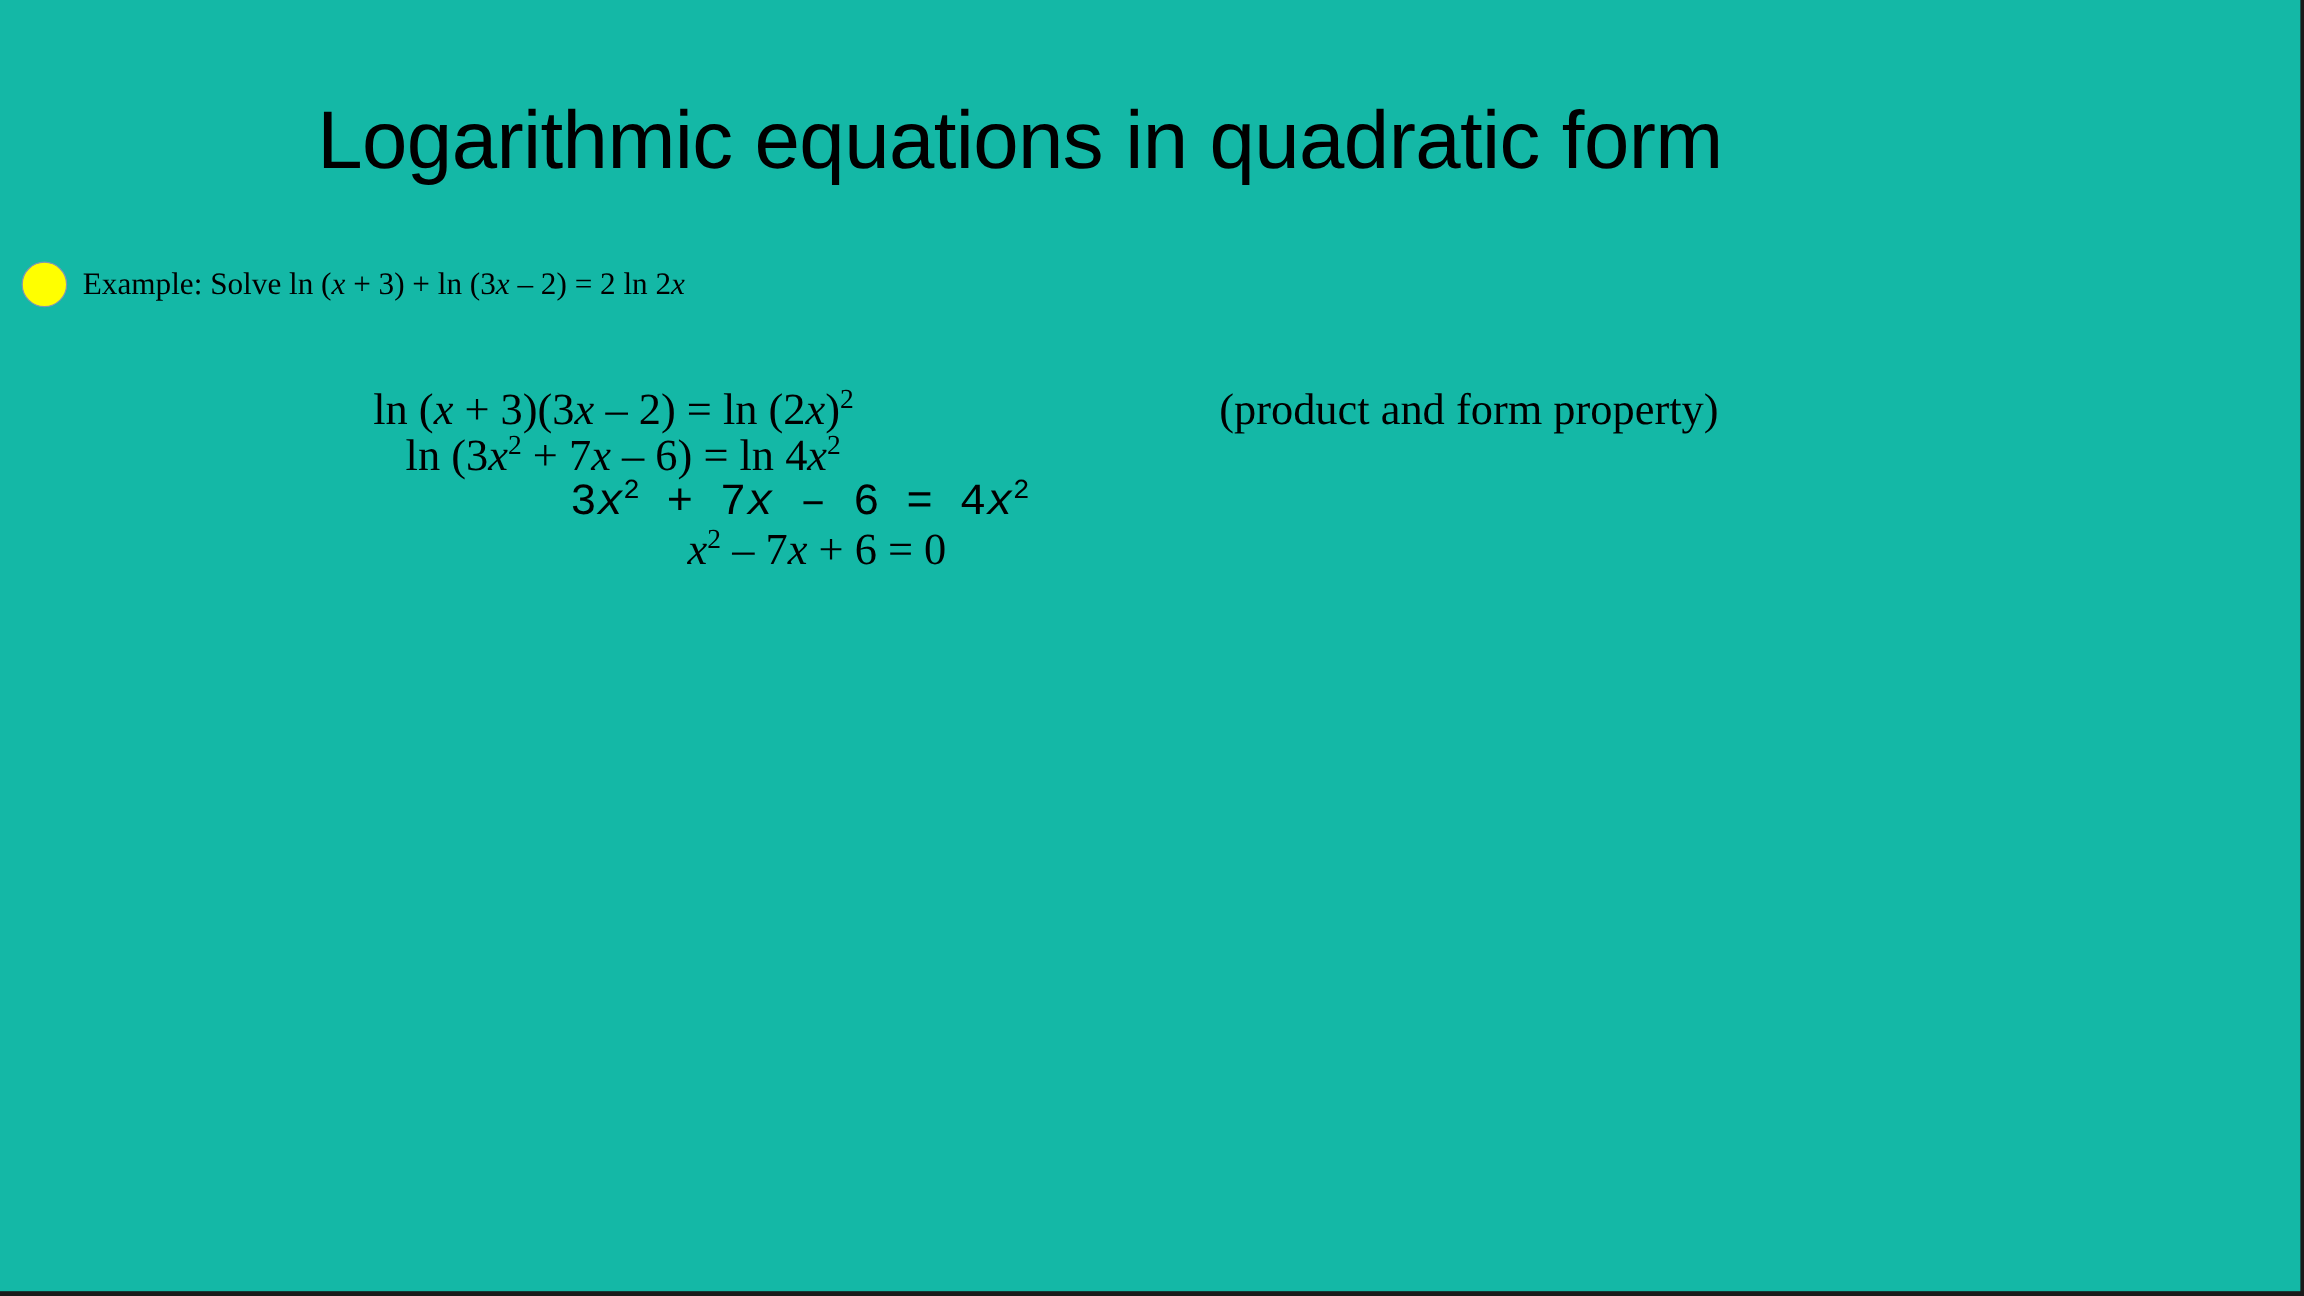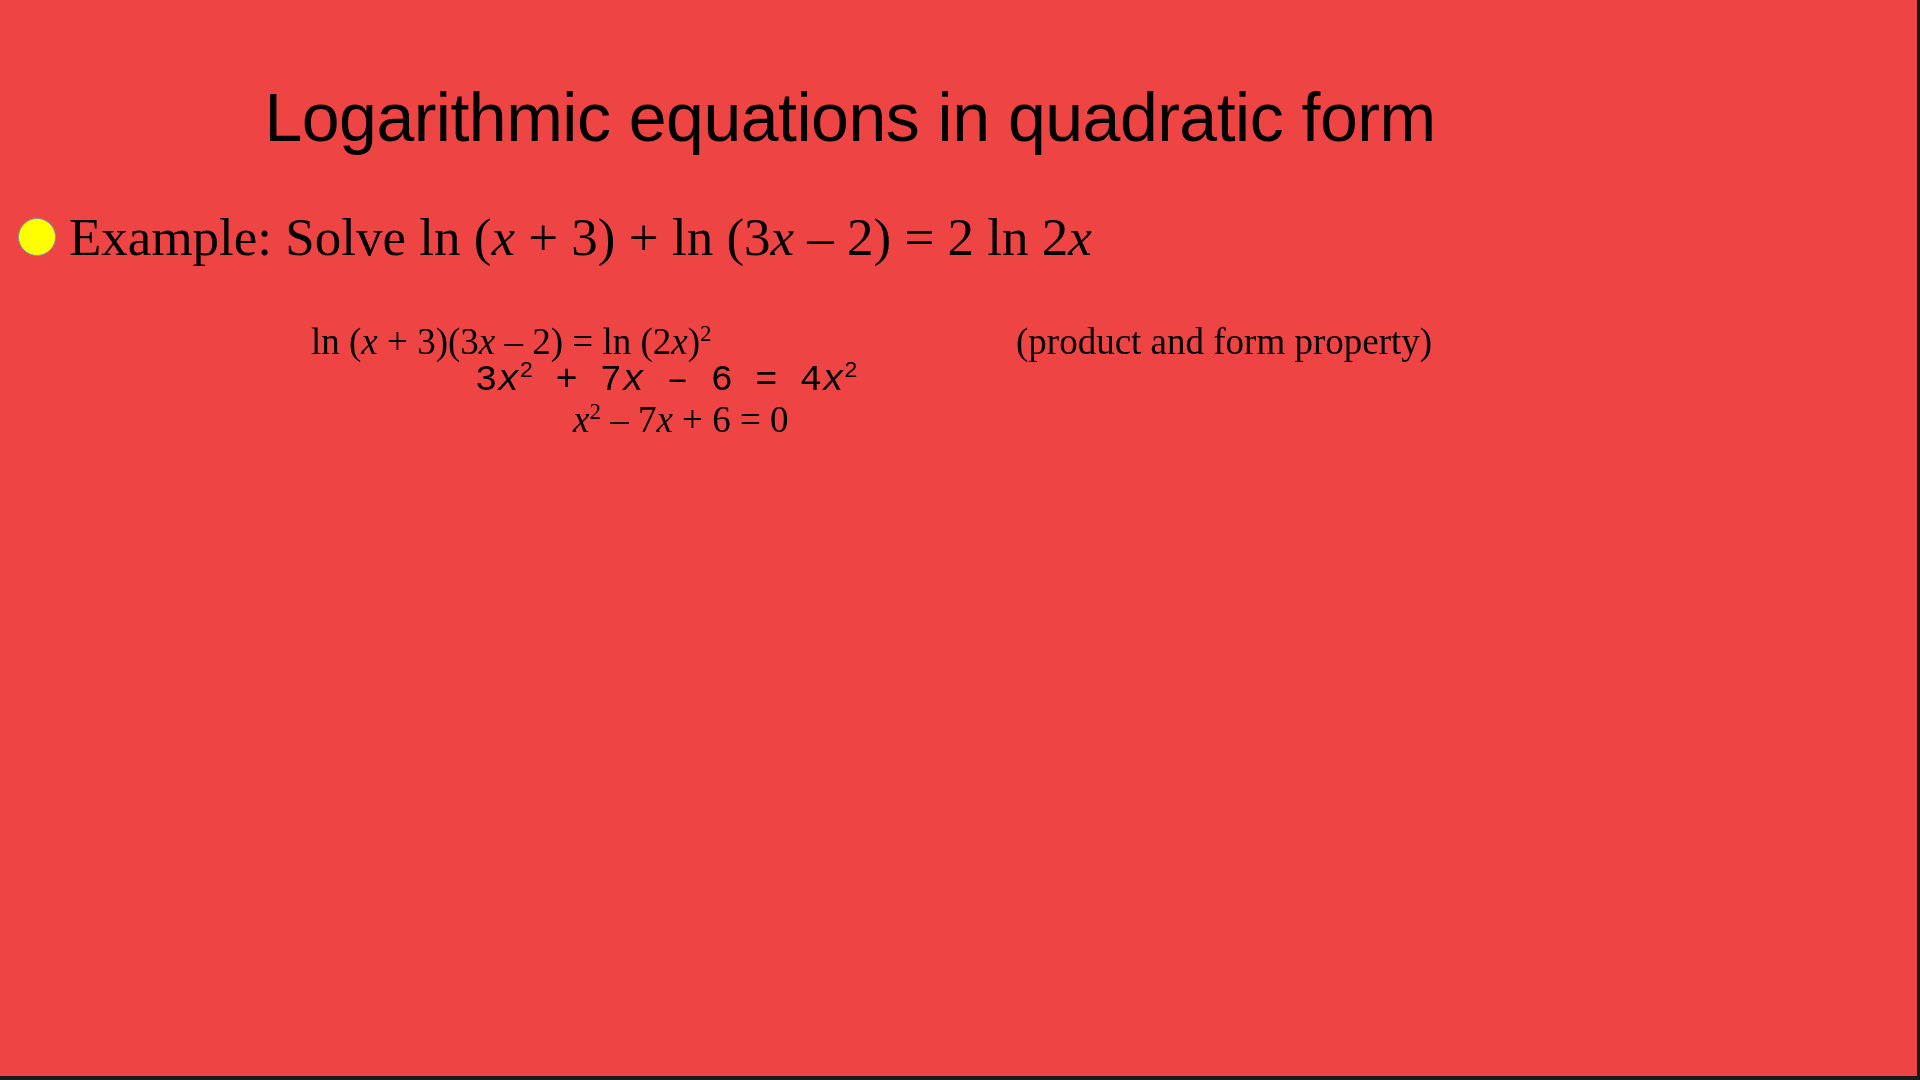--- a/index.html
+++ b/index.html
@@ -13,21 +13,21 @@
     height: 1080px;
     overflow: hidden;
     font-family: "Liberation Serif", "DejaVu Serif", serif;
     color: #000000;
   }
 
   #slide {
     position: relative;
     width: 1920px;
     height: 1080px;
-    background: #ef4444;
+    background: #14b8a6;
     box-sizing: border-box;
     border-right: 3px solid #1a1a1a;
     border-bottom: 4px solid #1a1a1a;
   }
 
   
   #slide-title {
     position: absolute;
     left: 0;
     top: 78px;
@@ -54,21 +54,21 @@
     width: 38px;
     height: 38px;
     border-radius: 50%;
     background: #ffff00;
     border: 1.5px solid #8497b0;
     box-sizing: border-box;
     flex: 0 0 auto;
   }
   #bullet-text {
     margin-left: 13px;
-    font-size: 53px;
+    font-size: 26px;
     line-height: 44px;
     white-space: nowrap;
   }
 
   
   #equation-block {
     position: absolute;
     left: 120px;
     top: 322px;
     width: 1420px;
@@ -123,20 +123,23 @@
   </div>
 
   <div id="equation-block">
 
     <div class="eq-row">
       <span class="eq-line eq-pos-0">ln (<span class="it">x</span> + 3)(3<span class="it">x</span> – 2) = ln (2<span class="it">x</span>)<sup>2</sup></span>
       <span class="eq-note">(product and form property)</span>
     </div>
 
 
+    <div class="eq-row">
+      <span class="eq-line eq-pos-2">ln (3<span class="it">x</span><sup>2</sup> + 7<span class="it">x</span> – 6) = ln 4<span class="it">x</span><sup>2</sup></span>
+    </div>
 
     <div class="eq-row">
       <span class="eq-line eq-pos-3">3<span class="it">x</span><sup>2</sup> + 7<span class="it">x</span> – 6 = 4<span class="it">x</span><sup>2</sup></span>
     </div>
 
 
     <div class="eq-row">
       <span class="eq-line eq-pos-5"><span class="it">x</span><sup>2</sup> – 7<span class="it">x</span> + 6 = 0</span>
     </div>
 

